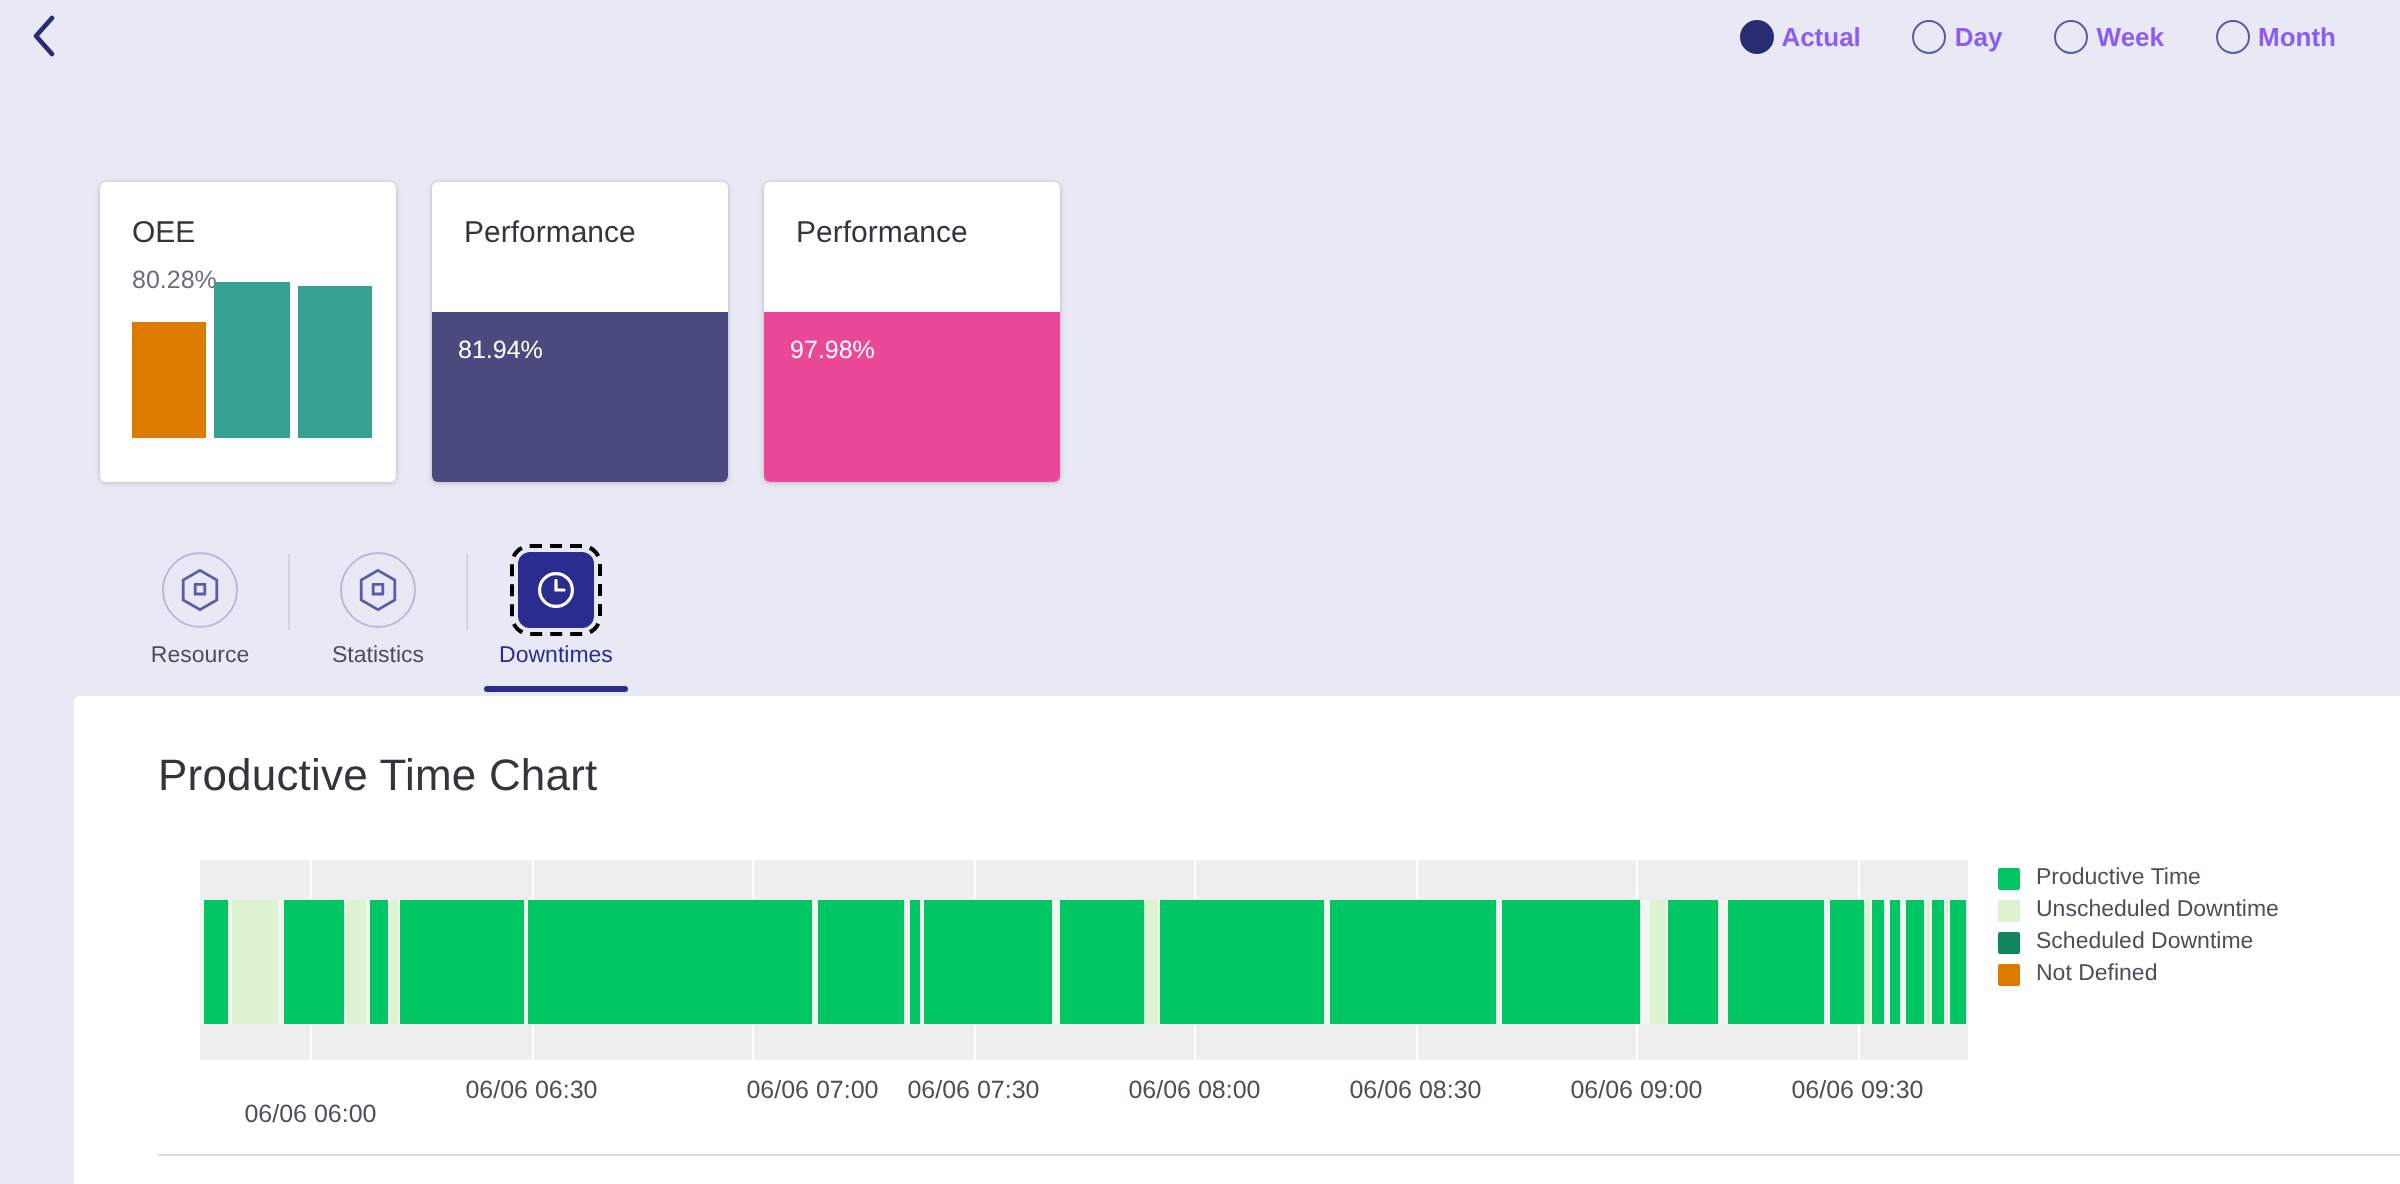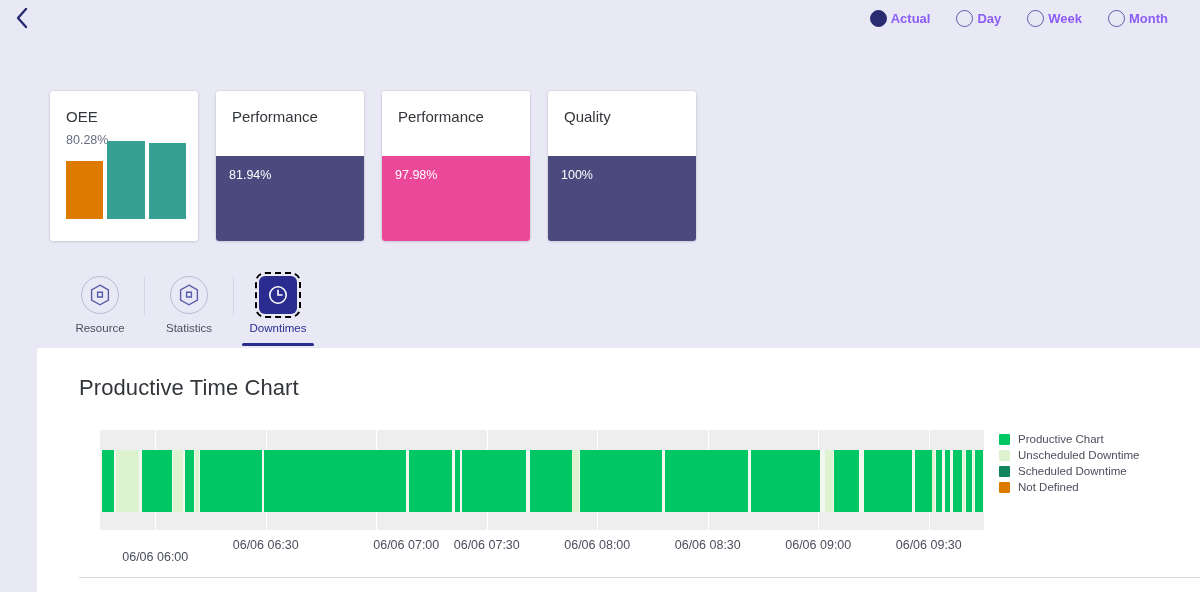--- a/index.html
+++ b/index.html
@@ -318,26 +318,20 @@
       <div class="kpi-header">
         <div class="kpi-title">Performance</div>
       </div>
       <div class="kpi-fill" style="height: 57%; background: rgb(75, 74, 126);"><span>81.94%</span></div>
     </div>
     <div class="kpi-card">
       <div class="kpi-header">
         <div class="kpi-title">Performance</div>
       </div>
       <div class="kpi-fill" style="height: 57%; background: #ec4899;"><span>97.98%</span></div>
-    </div>
-    <div class="kpi-card">
-      <div class="kpi-header">
-        <div class="kpi-title">Quality</div>
-      </div>
-      <div class="kpi-fill" style="height: 57%; background: rgb(75, 74, 126);"><span>100%</span></div>
     </div>
   </div>
 
 <div class="tabs">
 
 <div class="tab">
       <div class="tab-icon-wrap">
         <svg width="20" height="22" viewBox="0 0 20 22">
           <path d="M10 1.2 L18.4 6 V16 L10 20.8 L1.6 16 V6 Z" fill="none" stroke="currentColor" stroke-width="1.4"></path>
           <path d="M7.6 8.2 L12.4 8.2 L12.4 13 " fill="none" stroke="currentColor" stroke-width="1.4" stroke-linecap="round"></path>
@@ -424,21 +418,21 @@
         <div class="tick-label" style="left: 68.75%;">06/06 08:30</div>
         <div class="tick-label" style="left: 81.25%;">06/06 09:00</div>
         <div class="tick-label" style="left: 93.75%;">06/06 09:30</div>
       </div>
   </div>
 
   <div class="legend">
 
   <div class="legend-item">
         <span class="legend-swatch" style="background: rgb(0, 199, 100);"></span>
-        <span class="legend-label">Productive Chart</span>
+        <span class="legend-label">Productive Time</span>
       </div>
       <div class="legend-item">
         <span class="legend-swatch" style="background: rgb(221, 242, 206);"></span>
         <span class="legend-label">Unscheduled Downtime</span>
       </div>
       <div class="legend-item">
         <span class="legend-swatch" style="background: rgb(17, 134, 92);"></span>
         <span class="legend-label">Scheduled Downtime</span>
       </div>
       <div class="legend-item">

